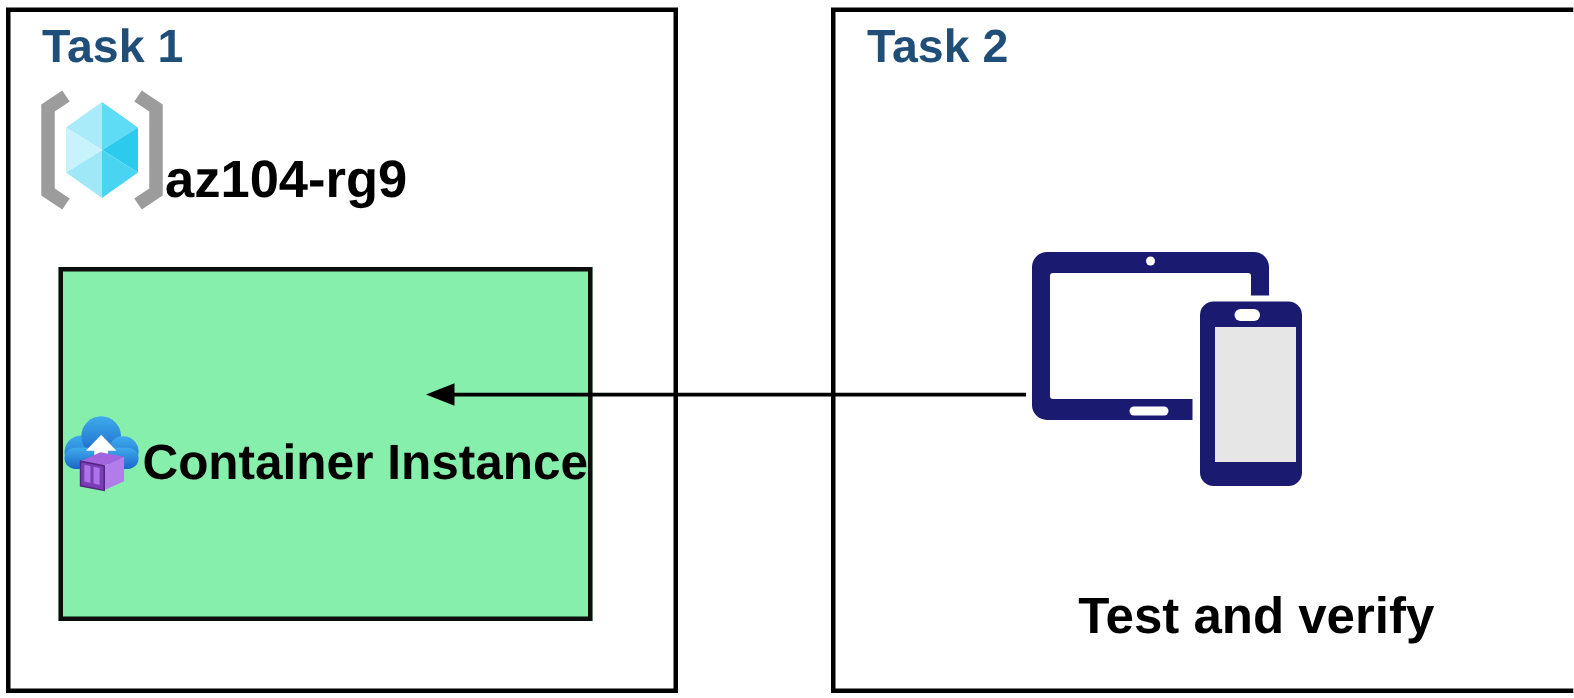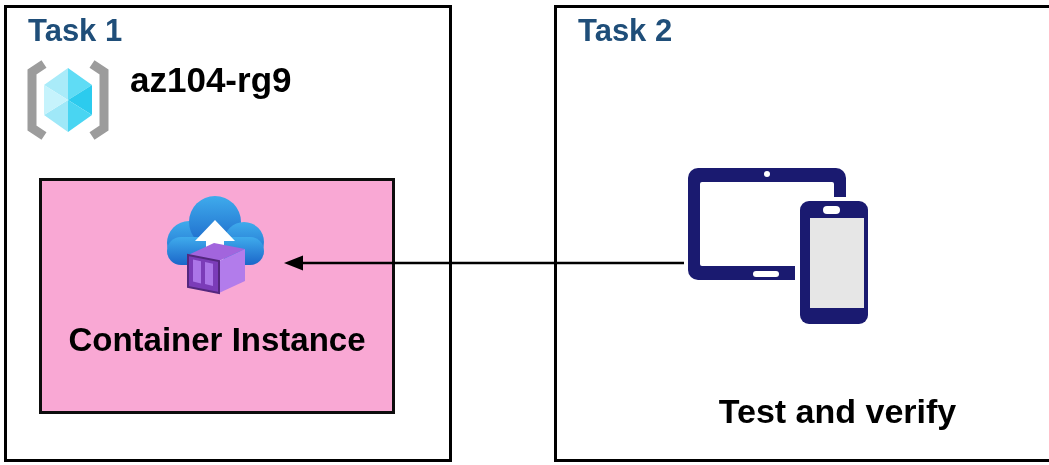--- a/index.html
+++ b/index.html
@@ -25,37 +25,36 @@
     margin:0;
     font-size:31px;
     font-weight:700;
     color:#1F4E79;
     text-align:right;
   }
   .rg-row{
     position:absolute;
     left:19px; top:52px;
     display:flex;
-    align-items:flex-start;
-    gap:20px;
+    align-items:flex-end;
   }
   .rg-name{
     font-size:35px;
     font-weight:700;
     color:#000000;
   }
   .ci-box{
     position:absolute;
     left:32px; top:170px;
     width:356px; height:236px;
     box-sizing:border-box;
-    background:#f9a8d4;
+    background:#86efac;
     border:3px solid #0d0d0d;
     display:flex;
-    flex-direction:column;
+    flex-direction:row;
     align-items:center;
   }
   .ci-icon{margin-top:14px;}
   .ci-label{
     margin-top:24px;
     font-size:33px;
     font-weight:700;
     color:#000000;
     white-space:nowrap;
   }

